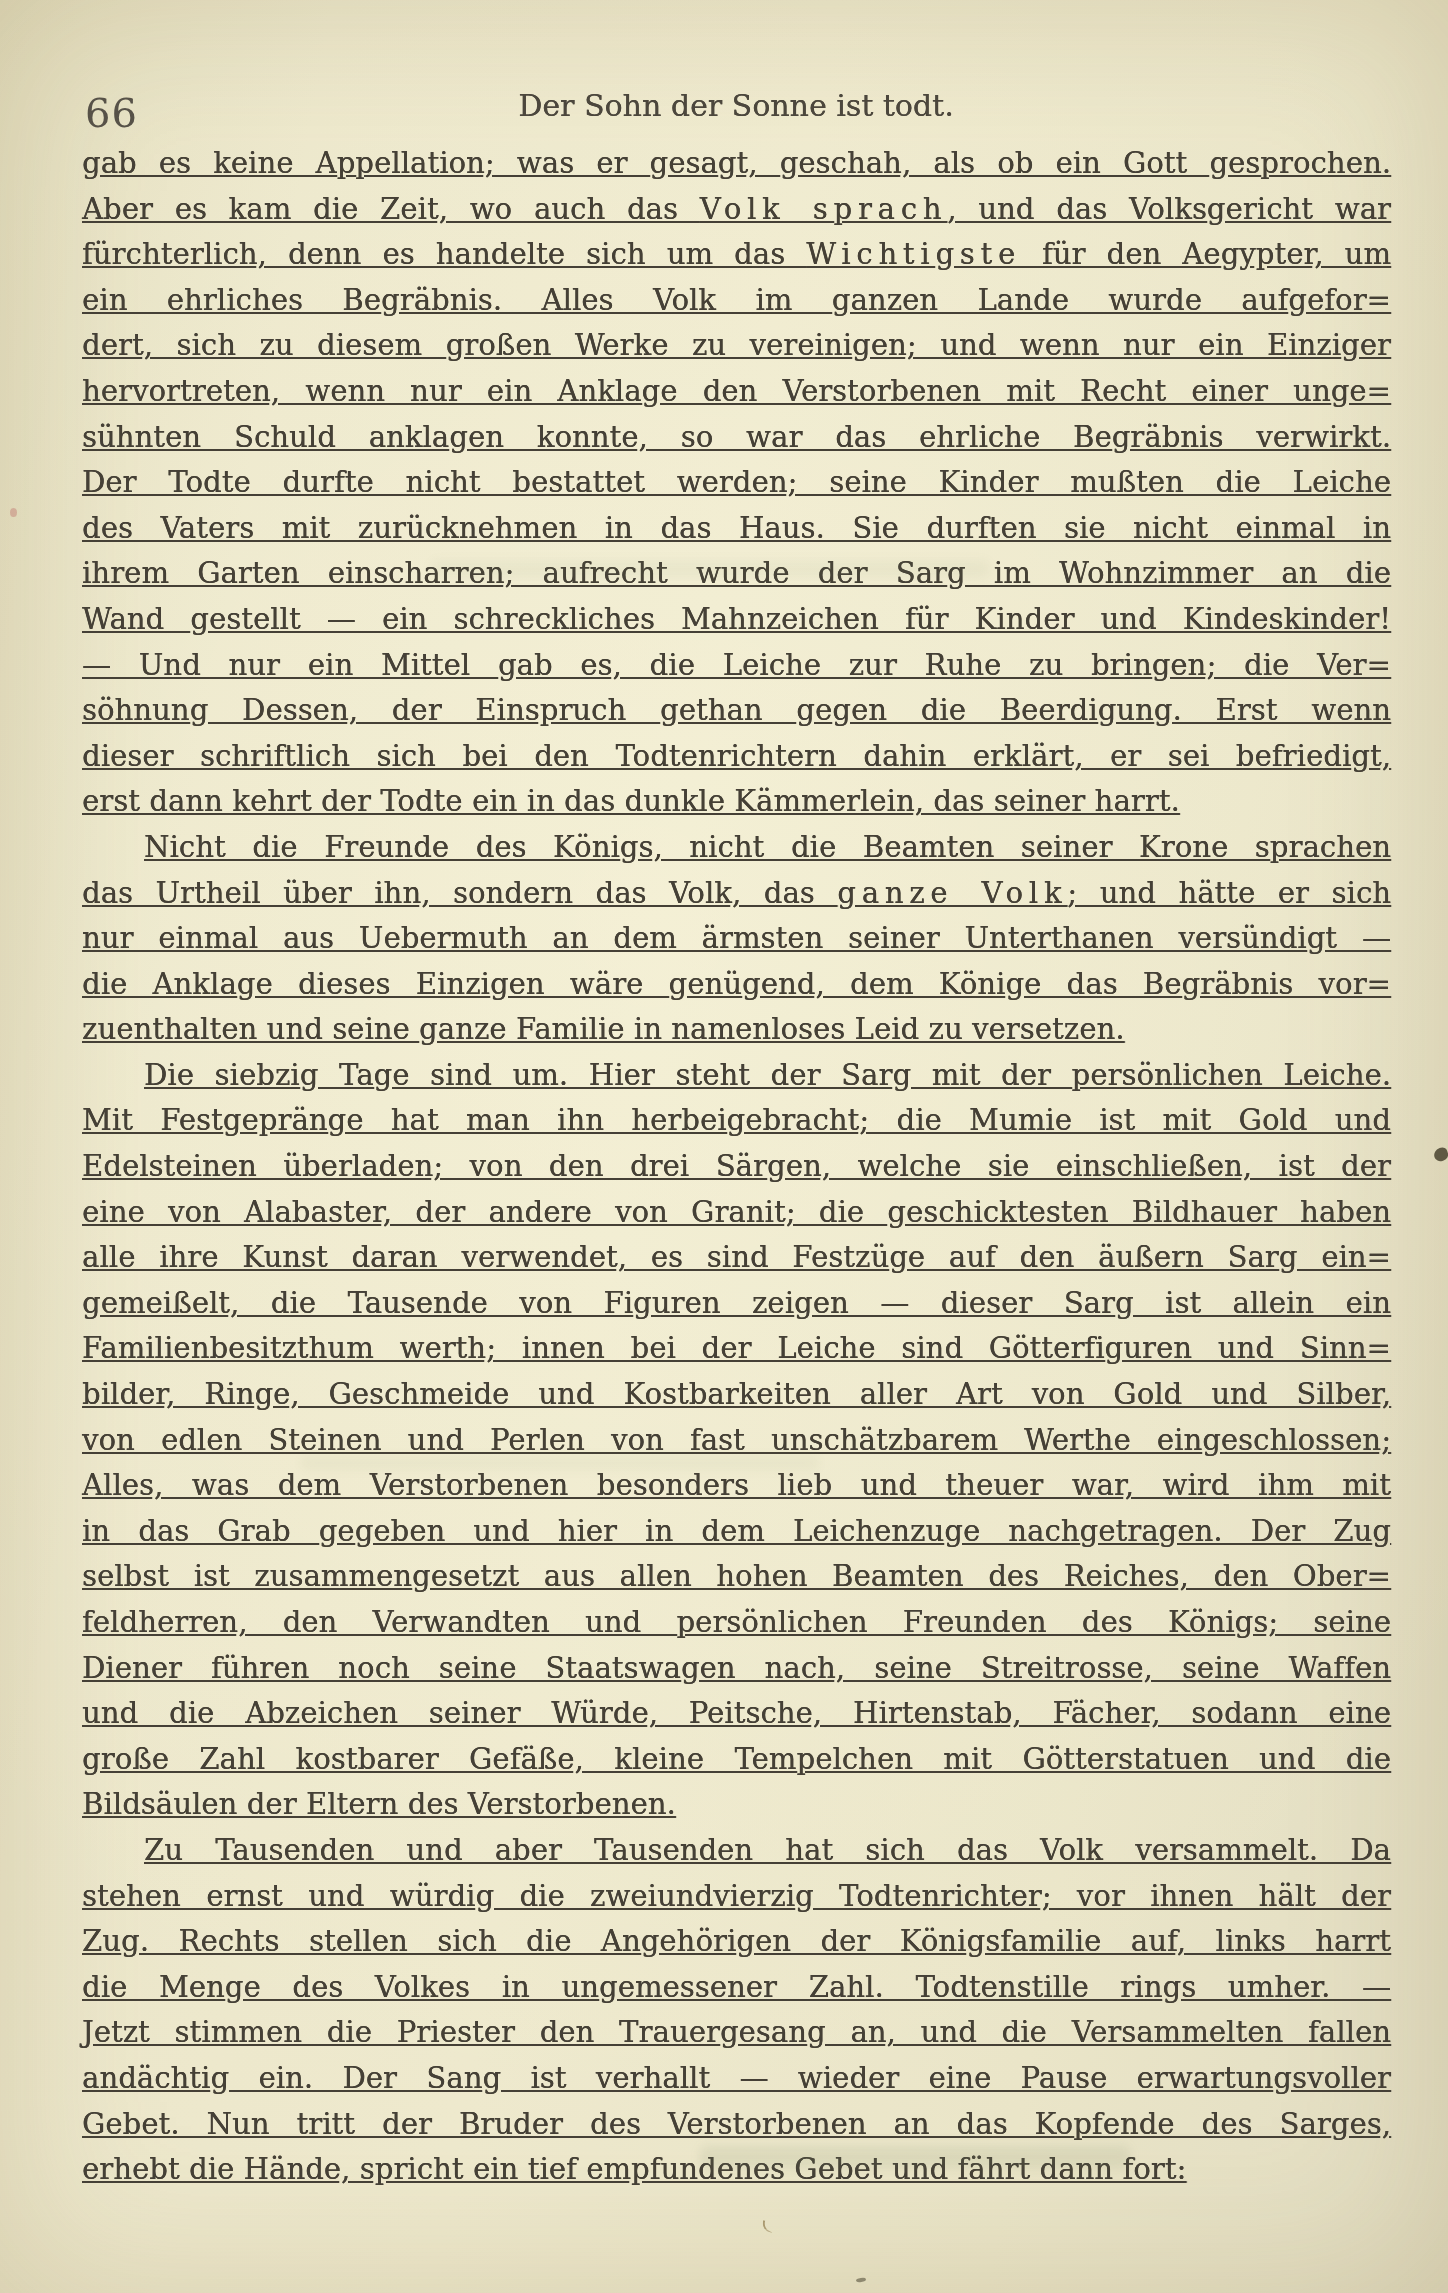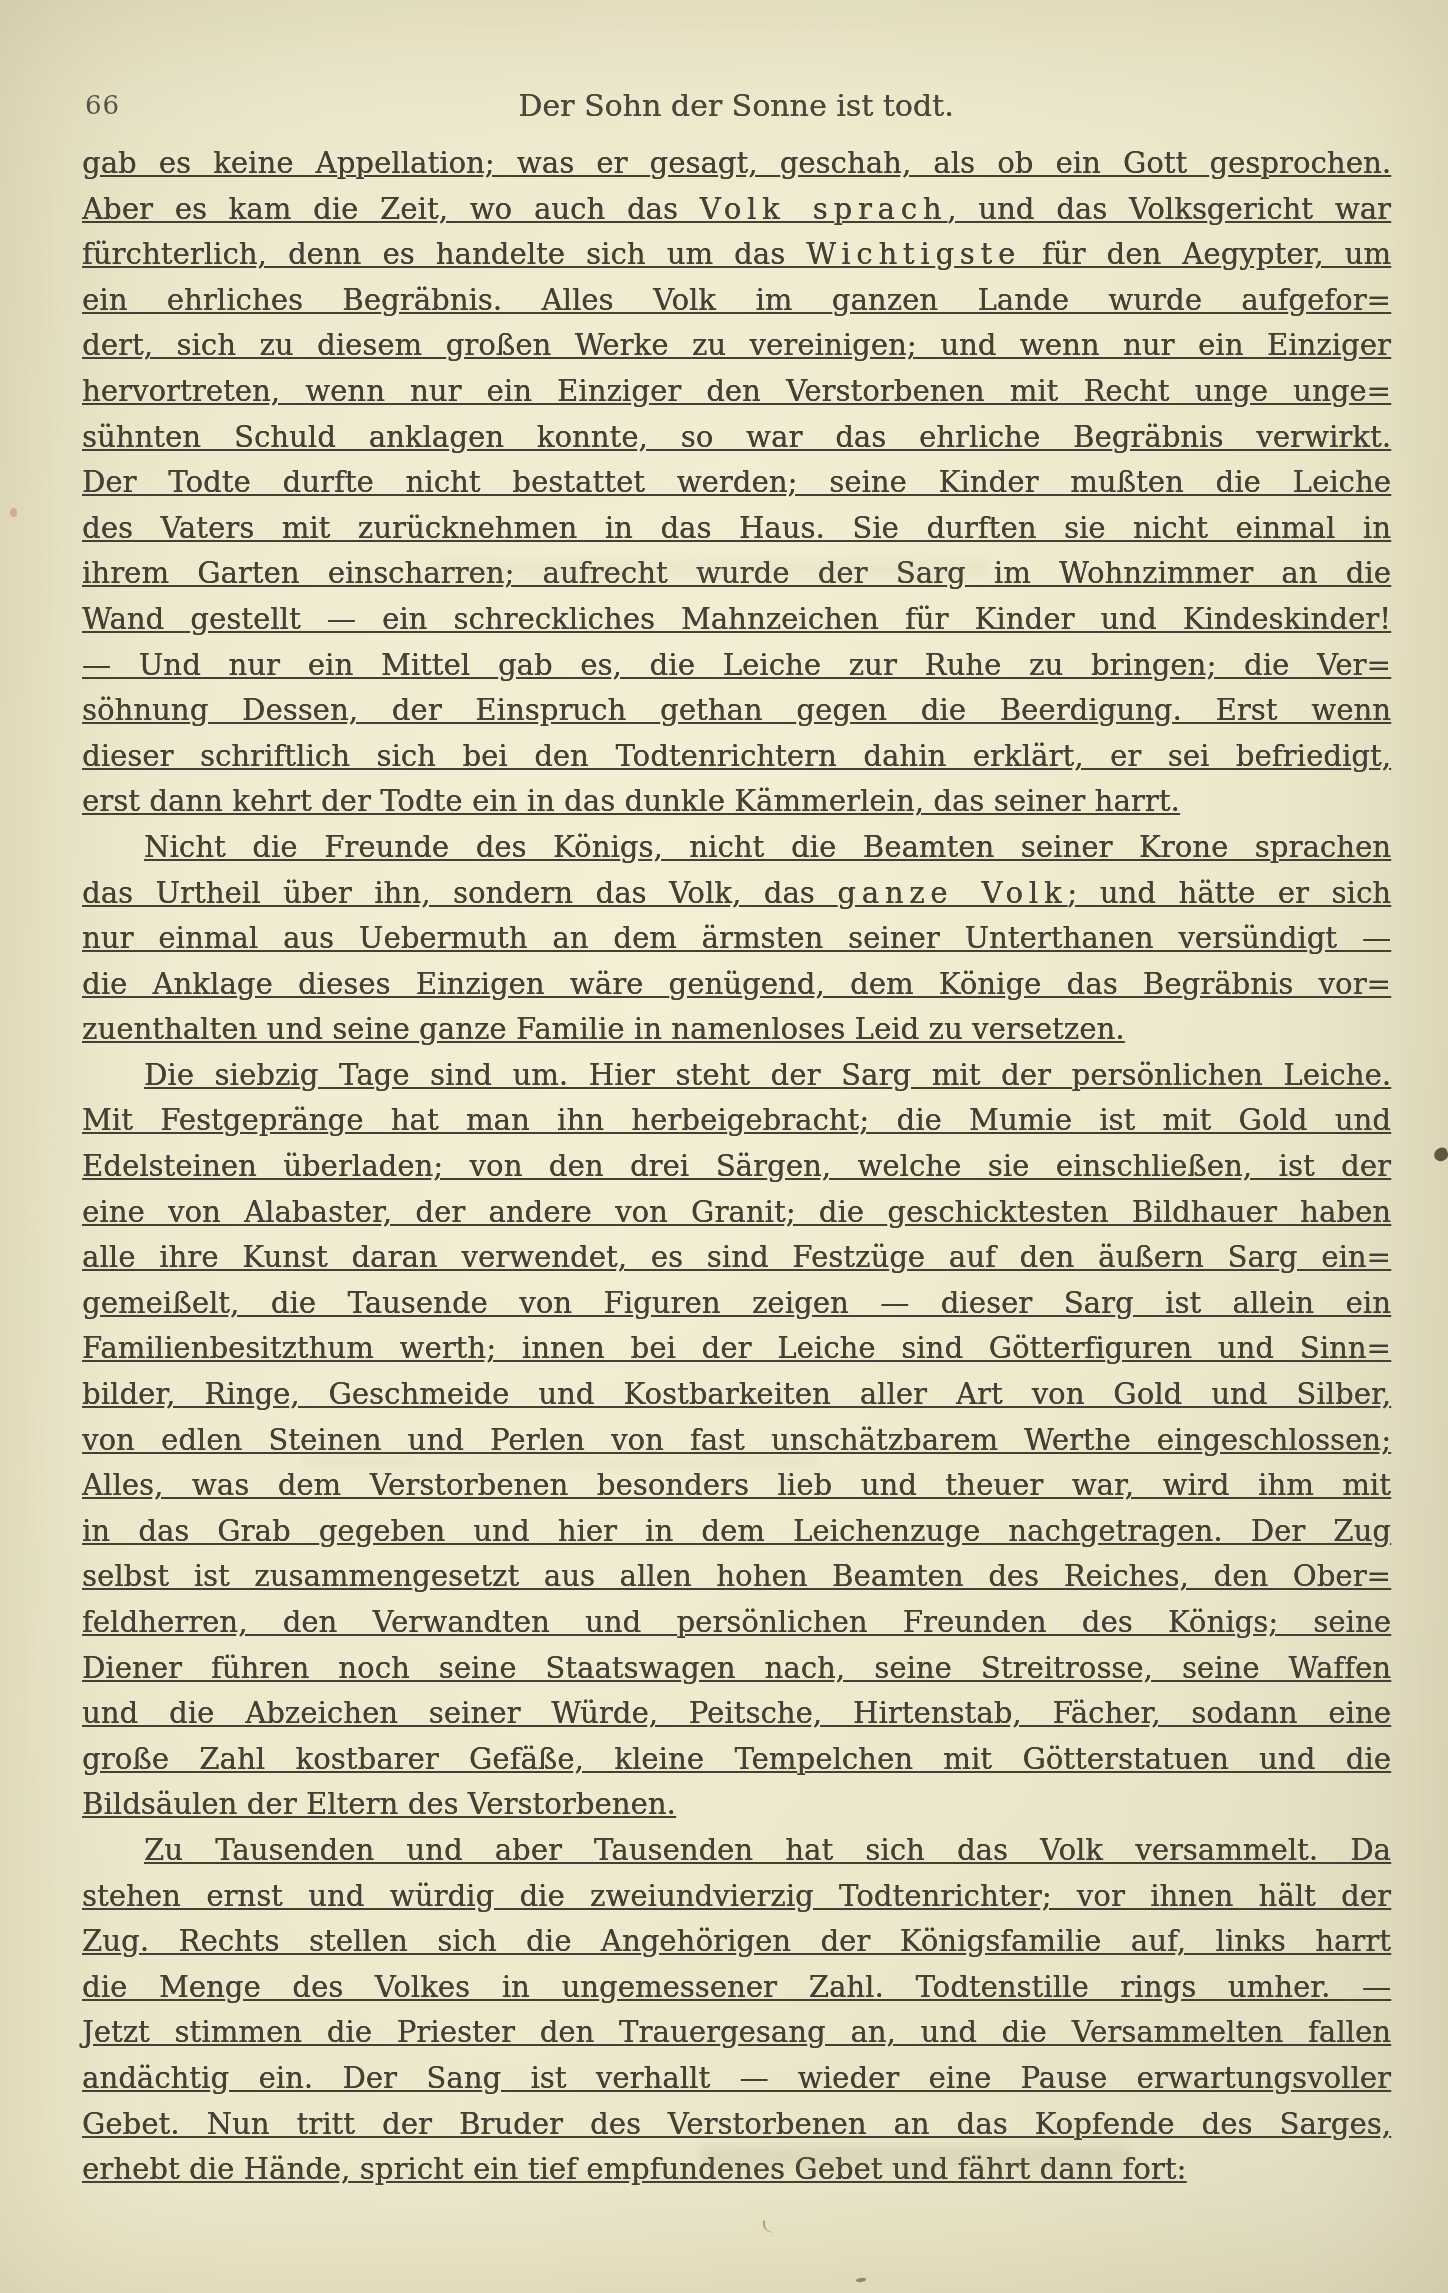--- a/index.html
+++ b/index.html
@@ -23,21 +23,21 @@
     position: absolute;
     top: 88px;
     left: 82px;
     right: 58px;
     height: 44px;
   }
   .page-number {
     position: absolute;
     left: 3px;
     top: 2px;
-    font-size: 26px;
+    font-size: 40px;
     letter-spacing: 1px;
     color: #575248;
     text-align: right;
   }
   .header-title {
     position: absolute;
     left: 0;
     right: 0;
     text-align: center;
     font-size: 30px;
@@ -99,21 +99,21 @@
     <span class="header-title">Der Sohn der Sonne ist todt.</span>
   </div>
 
   <div class="text-block">
       <div class="paragraph">
         <div class="line"><span>gab es keine Appellation; was er gesagt, geschah, als ob ein Gott gesprochen.</span></div>
         <div class="line"><span>Aber es kam die Zeit, wo auch das </span><span class="gesperrt">Volk sprach</span><span>, und das Volksgericht war</span></div>
         <div class="line"><span>fürchterlich, denn es handelte sich um das </span><span class="gesperrt">Wichtigste</span><span> für den Aegypter, um</span></div>
         <div class="line"><span>ein ehrliches Begräbnis. Alles Volk im ganzen Lande wurde aufgefor=</span></div>
         <div class="line"><span>dert, sich zu diesem großen Werke zu vereinigen; und wenn nur ein Einziger</span></div>
-        <div class="line"><span>hervortreten, wenn nur ein Einziger den Verstorbenen mit Recht unge unge=</span></div>
+        <div class="line"><span>hervortreten, wenn nur ein Anklage den Verstorbenen mit Recht einer unge=</span></div>
         <div class="line"><span>sühnten Schuld anklagen konnte, so war das ehrliche Begräbnis verwirkt.</span></div>
         <div class="line"><span>Der Todte durfte nicht bestattet werden; seine Kinder mußten die Leiche</span></div>
         <div class="line"><span>des Vaters mit zurücknehmen in das Haus. Sie durften sie nicht einmal in</span></div>
         <div class="line"><span>ihrem Garten einscharren; aufrecht wurde der Sarg im Wohnzimmer an die</span></div>
         <div class="line"><span>Wand gestellt — ein schreckliches Mahnzeichen für Kinder und Kindeskinder!</span></div>
         <div class="line"><span>— Und nur ein Mittel gab es, die Leiche zur Ruhe zu bringen; die Ver=</span></div>
         <div class="line"><span>söhnung Dessen, der Einspruch gethan gegen die Beerdigung. Erst wenn</span></div>
         <div class="line"><span>dieser schriftlich sich bei den Todtenrichtern dahin erklärt, er sei befriedigt,</span></div>
         <div class="line para-end"><span>erst dann kehrt der Todte ein in das dunkle Kämmerlein, das seiner harrt.</span></div>
       </div>

